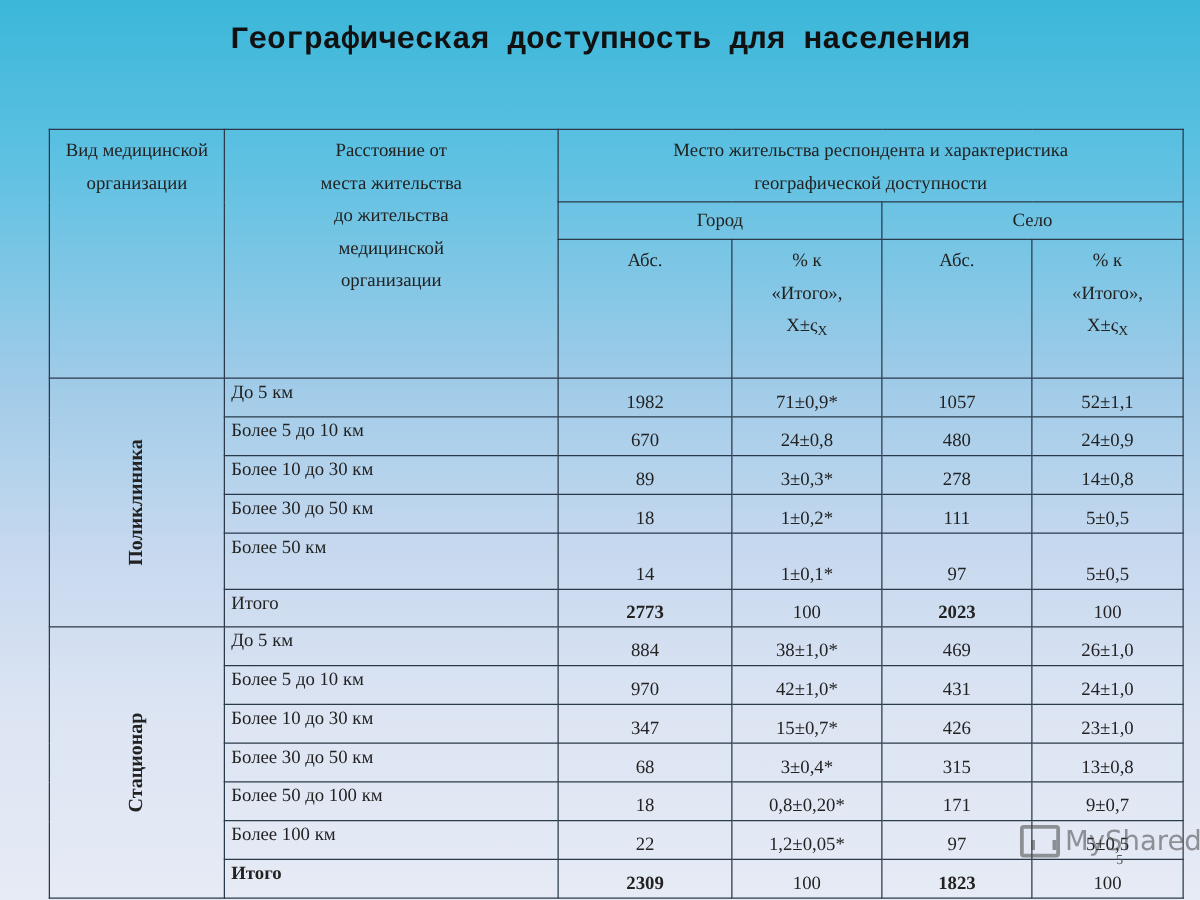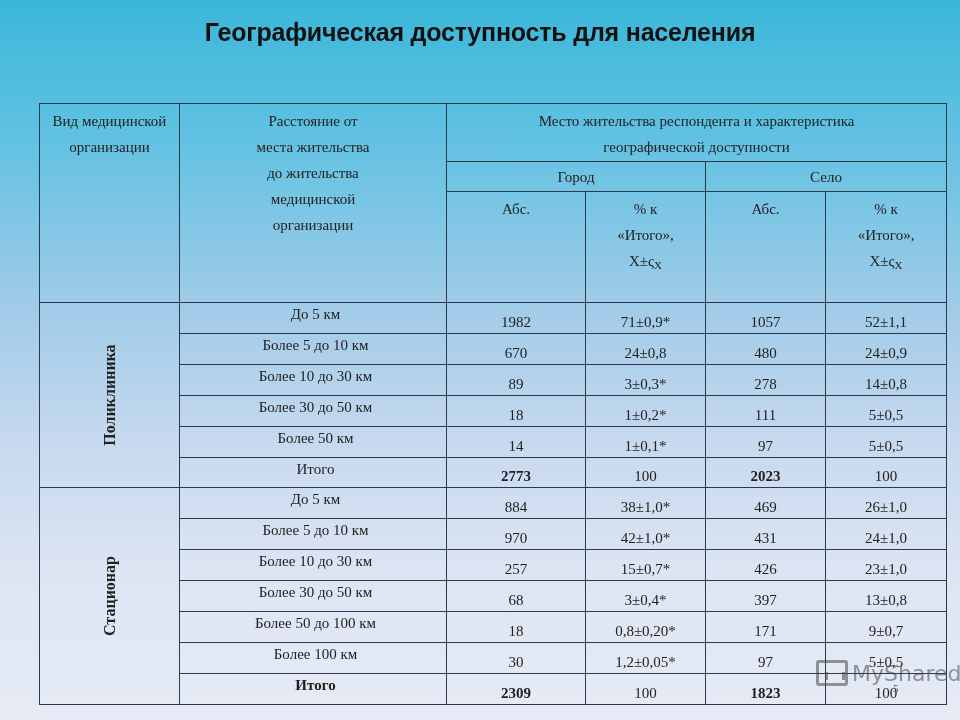--- a/index.html
+++ b/index.html
@@ -4,21 +4,21 @@
 <style>
   html, body { margin:0; padding:0; }
   body {
     width:960px; height:720px; overflow:hidden; position:relative;
     background: linear-gradient(to bottom, #3bb7d9 0%, #5ec1e2 18%, #9fcbe8 42%, #c8d9ef 62%, #dde5f3 80%, #e6ebf5 100%);
     font-family: "Liberation Serif", serif;
     color:#1a1a1a;
   }
   .title {
     position:absolute; left:0; top:14px; width:960px; text-align:center;
-    font-family: Liberation Sans, sans-serif; font-weight:bold;
+    font-family: Liberation Mono, monospace; font-weight:bold;
     font-size:25px; line-height:36px; color:#111; letter-spacing:-0.2px;
   }
   table.main {
     position:absolute; left:39px; top:103px;
     border-collapse:collapse; table-layout:fixed;
     width:907px;
   }
   table.main td {
     border:1.5px solid #2a3a4a;
     font-size:15px; padding:0; line-height:26px;
@@ -28,21 +28,21 @@
   .c-kind { line-height:26px; padding-top:4px !important; }
   .c-dist { line-height:26px; padding-top:4px !important; }
   .c-place { line-height:26px; padding-top:4px !important; }
   .cat {
     text-align:center; vertical-align:middle;
   }
   .vert {
     display:inline-block; transform:rotate(-90deg); white-space:nowrap;
     font-weight:bold; font-size:16px;
   }
-  .dist { text-align:center; padding-left:5px !important; vertical-align:top; line-height:22px !important; }
+  .dist { text-align:left; padding-left:5px !important; vertical-align:top; line-height:22px !important; }
   .num { text-align:center; vertical-align:bottom; line-height:22px !important; }
   .bold { font-weight:bold; }
   .sub { font-size:11px; vertical-align:-3px; }
   .watermark {
     position:absolute; left:770px; top:660px; font-family:"DejaVu Sans", sans-serif;
     font-size:22px; color:rgba(70,70,70,0.55); display:flex; align-items:center; gap:4px;margin-left:46px;
   }
   .wm-icon {
     width:32px; height:26px; border:3px solid rgba(70,70,70,0.55); border-radius:3px; box-sizing:border-box;
     position:relative;
@@ -118,21 +118,21 @@
     <td class="num">278</td>
     <td class="num">14±0,8</td>
   </tr>
   <tr style="height:31px">
     <td class="dist">Более 30 до 50 км</td>
     <td class="num">18</td>
     <td class="num">1±0,2*</td>
     <td class="num">111</td>
     <td class="num">5±0,5</td>
   </tr>
-  <tr style="height:31px">
+  <tr style="height:45px">
     <td class="dist">Более 50 км</td>
     <td class="num">14</td>
     <td class="num">1±0,1*</td>
     <td class="num">97</td>
     <td class="num">5±0,5</td>
   </tr>
   <tr style="height:30px">
     <td class="dist">Итого</td>
     <td class="num bold">2773</td>
     <td class="num">100</td>
@@ -150,42 +150,42 @@
   </tr>
   <tr style="height:31px">
     <td class="dist">Более 5 до 10 км</td>
     <td class="num">970</td>
     <td class="num">42±1,0*</td>
     <td class="num">431</td>
     <td class="num">24±1,0</td>
   </tr>
   <tr style="height:31px">
     <td class="dist">Более 10 до 30 км</td>
-    <td class="num">257</td>
+    <td class="num">347</td>
     <td class="num">15±0,7*</td>
     <td class="num">426</td>
     <td class="num">23±1,0</td>
   </tr>
   <tr style="height:31px">
     <td class="dist">Более 30 до 50 км</td>
     <td class="num">68</td>
     <td class="num">3±0,4*</td>
-    <td class="num">397</td>
+    <td class="num">315</td>
     <td class="num">13±0,8</td>
   </tr>
   <tr style="height:31px">
     <td class="dist">Более 50 до 100 км</td>
     <td class="num">18</td>
     <td class="num">0,8±0,20*</td>
     <td class="num">171</td>
     <td class="num">9±0,7</td>
   </tr>
   <tr style="height:31px">
     <td class="dist">Более 100 км</td>
-    <td class="num">30</td>
+    <td class="num">22</td>
     <td class="num">1,2±0,05*</td>
     <td class="num">97</td>
     <td class="num">5±0,5</td>
   </tr>
   <tr style="height:31px">
     <td class="dist bold">Итого</td>
     <td class="num bold">2309</td>
     <td class="num">100</td>
     <td class="num bold">1823</td>
     <td class="num">100</td>

